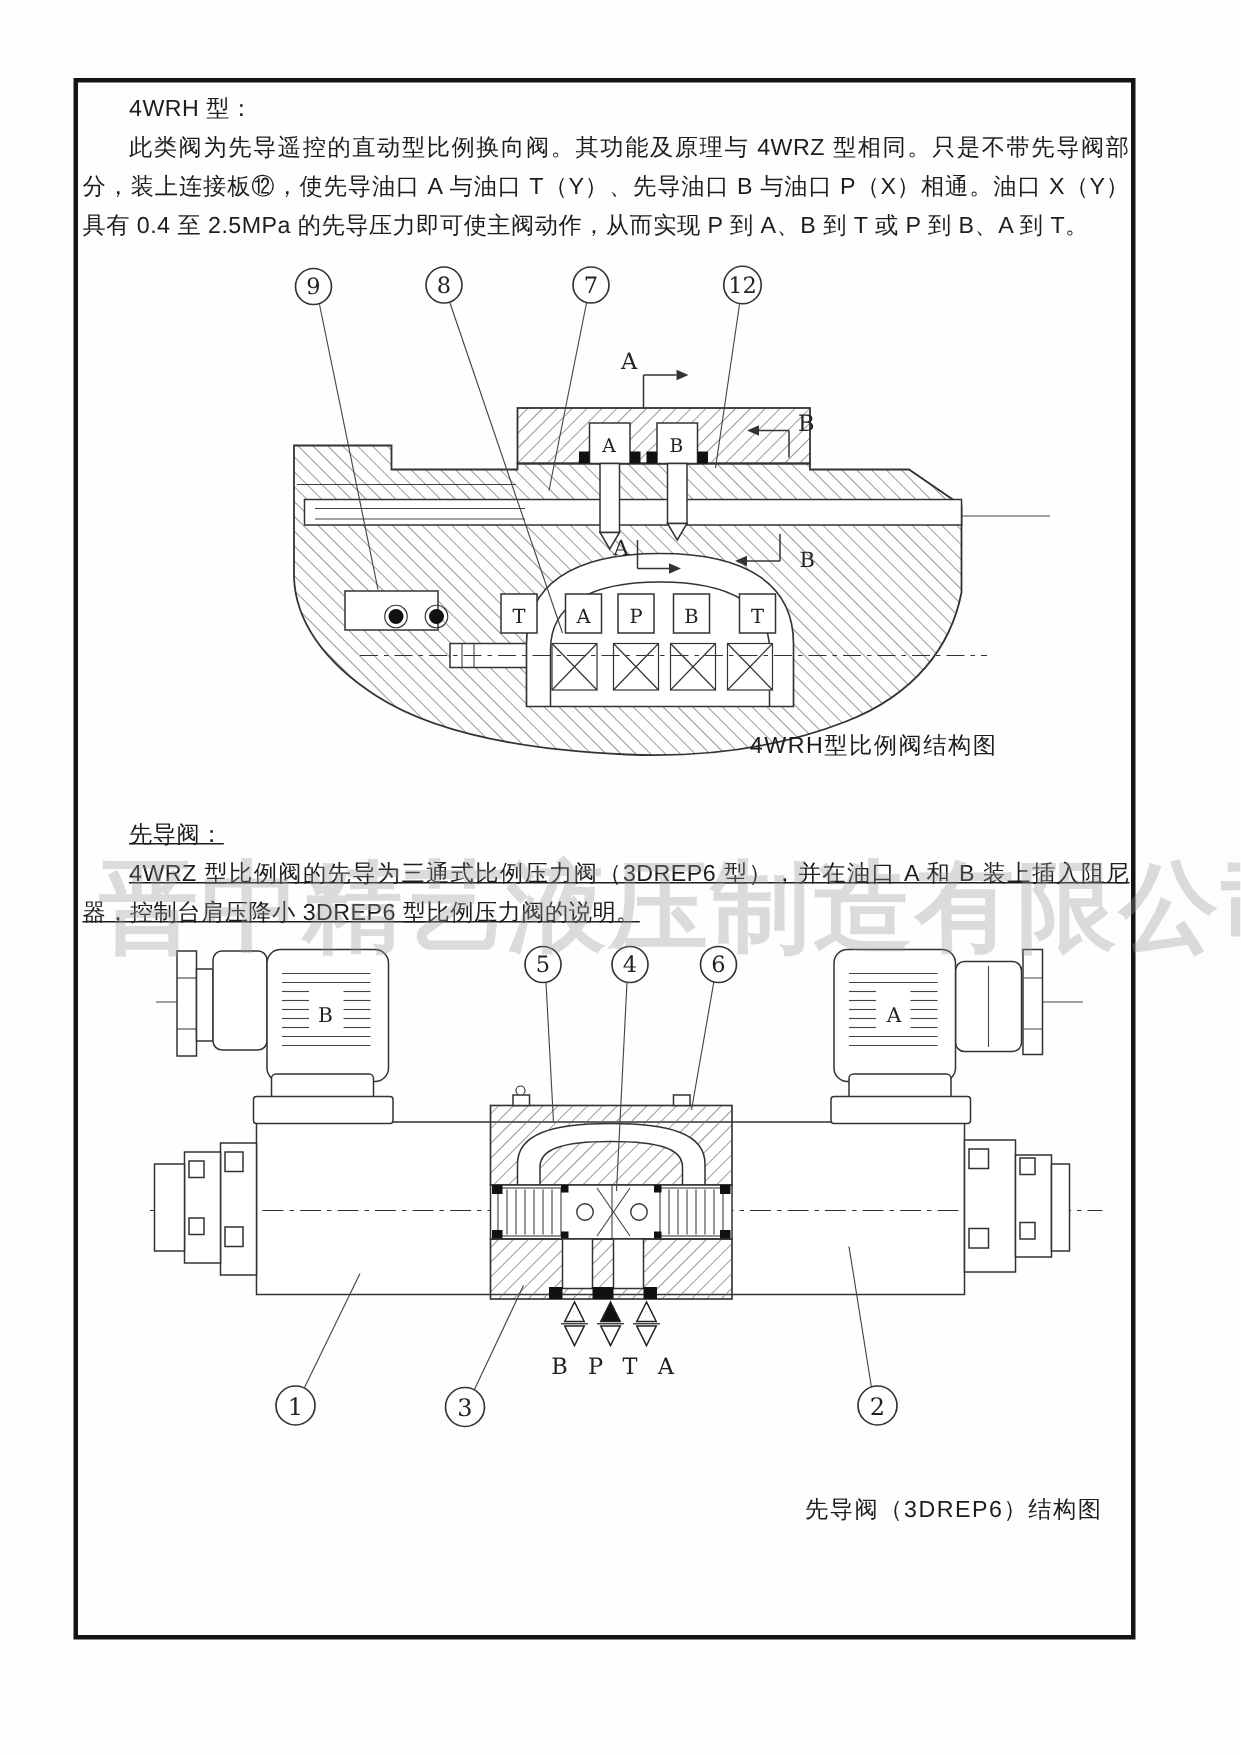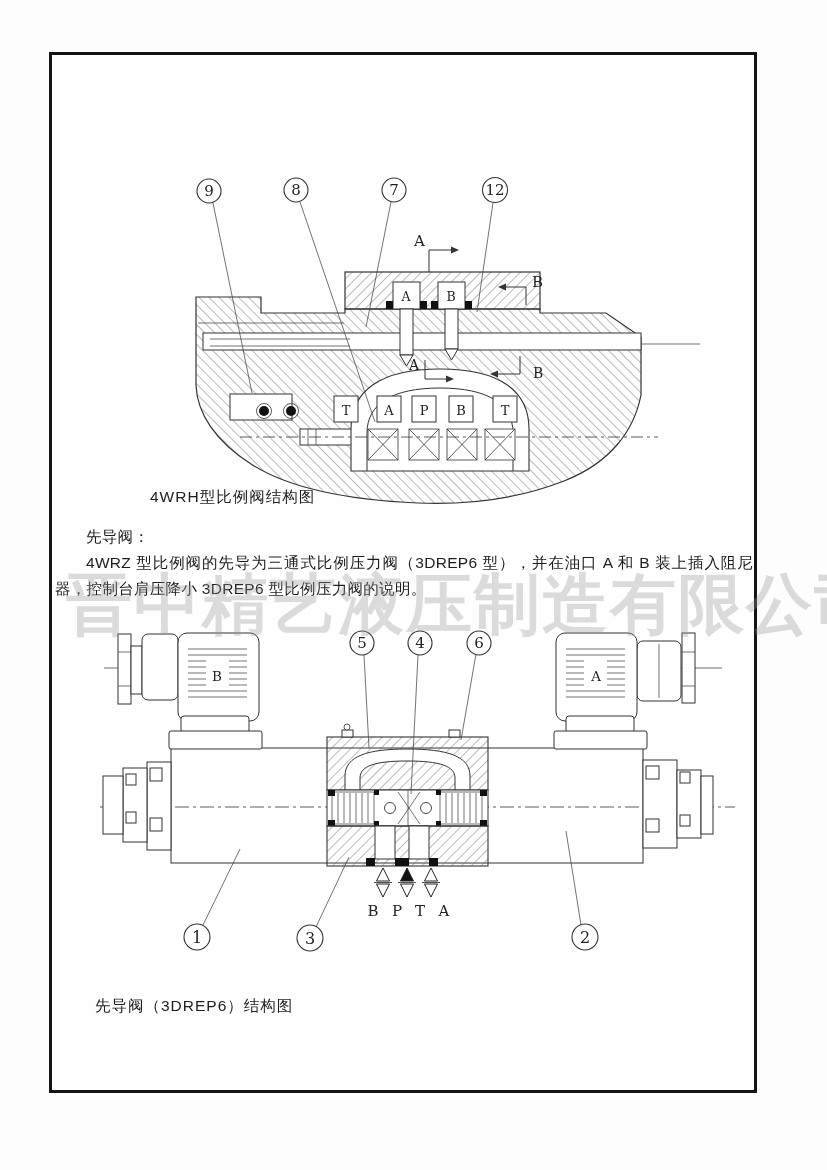--- a/index.html
+++ b/index.html
@@ -3,38 +3,42 @@
 <meta charset="utf-8">
 <style>
   html,body{margin:0;padding:0;background:#ffffff;}
   #page{position:relative;width:827px;height:1170px;background:#fdfdfd;overflow:hidden;
         font-family:"Liberation Sans","DejaVu Sans",sans-serif;color:#1c1c1c;}
   #frame{position:absolute;left:49px;top:52px;width:702px;height:1035px;
          border:3px solid #141414;background:#fefefe;}
   .para{position:absolute;width:698px;left:55px;font-size:15.5px;line-height:26px;
         text-align:justify;color:#1d1d1d;letter-spacing:0.3px;}
   .para .indent{text-indent:2em;}
-  .caption{position:absolute;font-size:15.5px;color:#1d1d1d;text-align:left;letter-spacing:1px;}
+  .caption{position:absolute;font-size:15.5px;color:#1d1d1d;text-align:right;letter-spacing:1px;}
   #watermark{position:absolute;left:66px;top:560px;width:690px;font-size:66px;font-weight:700;
              color:rgba(150,150,150,0.33);white-space:nowrap;z-index:5;pointer-events:none;
              font-family:"Liberation Sans","DejaVu Sans",sans-serif;letter-spacing:2px;}
   svg{position:absolute;overflow:visible;}
   svg text{font-family:"DejaVu Serif","Liberation Serif",serif;fill:#222;}
   .ln{stroke:#333;stroke-width:1;fill:none;}
   .thin{stroke:#444;stroke-width:0.75;fill:none;}
   .wht{fill:#ffffff;stroke:#333;stroke-width:1;}
   .blk{fill:#111;stroke:none;}
   .callout{fill:#ffffff;stroke:#333;stroke-width:1.1;}
 </style>
 </head>
 <body>
 
 <div id="page">
   <div id="frame"></div>
 
+  <div class="para" style="top:60px;">
+    <div class="indent">4WRH 型：</div>
+    <div class="indent">此类阀为先导遥控的直动型比例换向阀。其功能及原理与 4WRZ 型相同。只是不带先导阀部分，装上连接板⑫，使先导油口 A 与油口 T（Y）、先导油口 B 与油口 P（X）相通。油口 X（Y）具有 0.4 至 2.5MPa 的先导压力即可使主阀动作，从而实现 P 到 A、B 到 T 或 P 到 B、A 到 T。</div>
+  </div>
 
   <svg style="left:150px;top:170px;" width="520" height="345" viewBox="150 170 520 345">
     <defs>
       <pattern id="ph1" width="7" height="7" patternUnits="userSpaceOnUse" patternTransform="rotate(-45)">
         <line x1="0" y1="0" x2="0" y2="7" stroke="#6a6a6a" stroke-width="0.9"></line>
       </pattern>
       <pattern id="ph2" width="7" height="7" patternUnits="userSpaceOnUse" patternTransform="rotate(45)">
         <line x1="0" y1="0" x2="0" y2="7" stroke="#6a6a6a" stroke-width="0.9"></line>
       </pattern>
     </defs>
@@ -153,21 +157,21 @@
       <circle class="callout" cx="495" cy="190" r="12.5"></circle>
       <text x="209" y="196">9</text>
       <text x="296" y="195">8</text>
       <text x="394" y="195">7</text>
       <text x="495" y="195">12</text>
     </g>
   </svg>
 
   <div class="caption" style="left:150px;top:487px;width:515px;">4WRH型比例阀结构图</div>
 
-  <div class="para" style="top:524px;">
+  <div class="para" style="top:544px;text-decoration:underline;">
     <div class="indent">先导阀：</div>
     <div class="indent">4WRZ 型比例阀的先导为三通式比例压力阀（3DREP6 型），并在油口 A 和 B 装上插入阻尼器，控制台肩压降小 3DREP6 型比例压力阀的说明。</div>
   </div>
 
   <div id="watermark">晋中精艺液压制造有限公司</div>
 
   <svg style="left:95px;top:618px;" width="645" height="355" viewBox="95 618 645 355">
     <defs>
       <pattern id="p2b" width="7" height="7" patternUnits="userSpaceOnUse" patternTransform="rotate(45)">
         <line x1="0" y1="0" x2="0" y2="7" stroke="#6a6a6a" stroke-width="0.9"></line>

